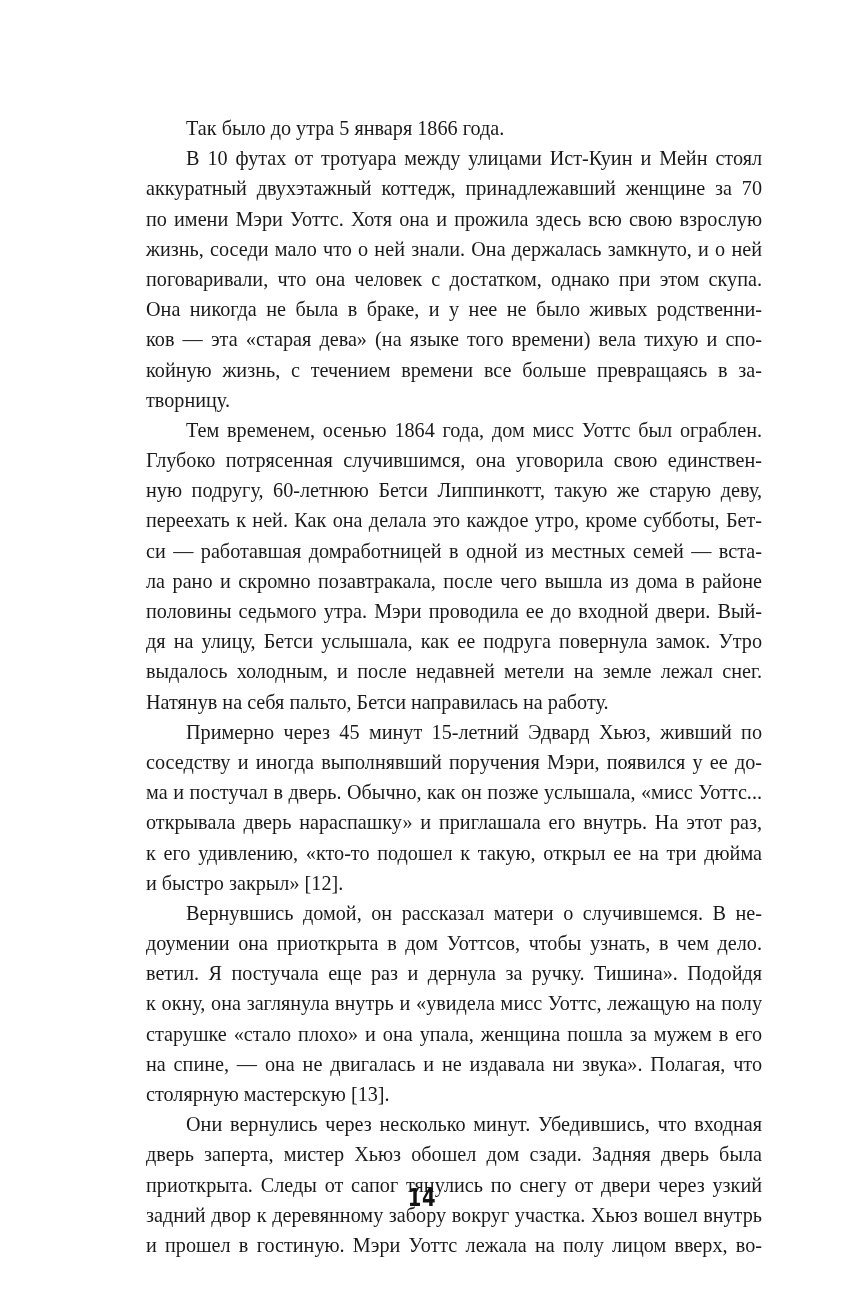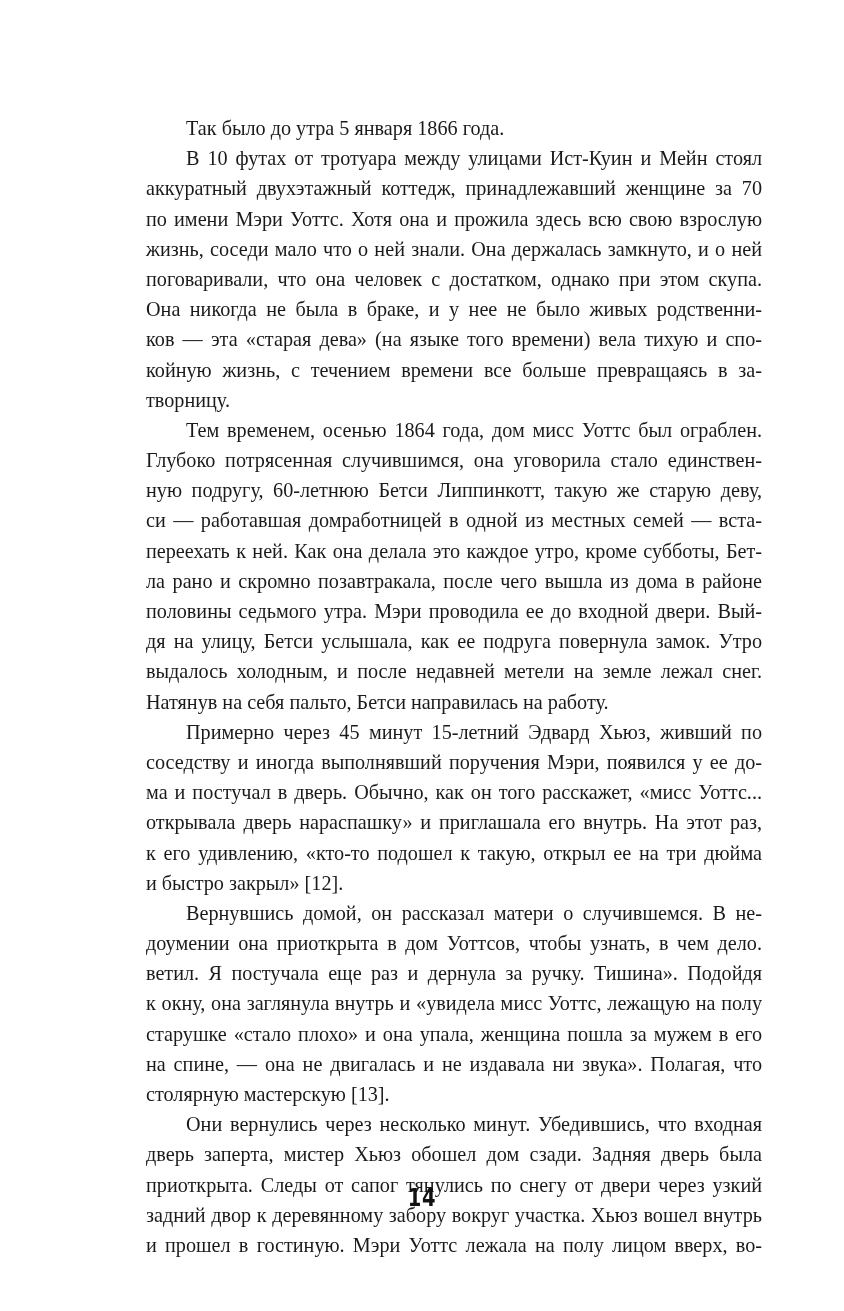--- a/index.html
+++ b/index.html
@@ -70,33 +70,33 @@
     <span class="line">аккуратный двухэтажный коттедж, принадлежавший женщине за 70</span>
     <span class="line">по имени Мэри Уоттс. Хотя она и прожила здесь всю свою взрослую</span>
     <span class="line">жизнь, соседи мало что о ней знали. Она держалась замкнуто, и о ней</span>
     <span class="line">поговаривали, что она человек с достатком, однако при этом скупа.</span>
     <span class="line">Она никогда не была в браке, и у нее не было живых родственни-</span>
     <span class="line">ков — эта «старая дева» (на языке того времени) вела тихую и спо-</span>
     <span class="line">койную жизнь, с течением времени все больше превращаясь в за-</span>
     <span class="line last">творницу.</span>
 
     <span class="line indent">Тем временем, осенью 1864 года, дом мисс Уоттс был ограблен.</span>
-    <span class="line">Глубоко потрясенная случившимся, она уговорила стало единствен-</span>
+    <span class="line">Глубоко потрясенная случившимся, она уговорила свою единствен-</span>
     <span class="line">ную подругу, 60-летнюю Бетси Липпинкотт, такую же старую деву,</span>
+    <span class="line">переехать к ней. Как она делала это каждое утро, кроме субботы, Бет-</span>
     <span class="line">си — работавшая домработницей в одной из местных семей — вста-</span>
-    <span class="line">переехать к ней. Как она делала это каждое утро, кроме субботы, Бет-</span>
     <span class="line">ла рано и скромно позавтракала, после чего вышла из дома в районе</span>
     <span class="line">половины седьмого утра. Мэри проводила ее до входной двери. Вый-</span>
     <span class="line">дя на улицу, Бетси услышала, как ее подруга повернула замок. Утро</span>
     <span class="line">выдалось холодным, и после недавней метели на земле лежал снег.</span>
     <span class="line last">Натянув на себя пальто, Бетси направилась на работу.</span>
 
     <span class="line indent">Примерно через 45 минут 15-летний Эдвард Хьюз, живший по</span>
     <span class="line">соседству и иногда выполнявший поручения Мэри, появился у ее до-</span>
-    <span class="line">ма и постучал в дверь. Обычно, как он того расскажет, «мисс Уоттс...</span>
+    <span class="line">ма и постучал в дверь. Обычно, как он позже услышала, «мисс Уоттс...</span>
     <span class="line">открывала дверь нараспашку» и приглашала его внутрь. На этот раз,</span>
     <span class="line">к его удивлению, «кто-то подошел к такую, открыл ее на три дюйма</span>
     <span class="line last">и быстро закрыл» [12].</span>
 
     <span class="line indent">Вернувшись домой, он рассказал матери о случившемся. В не-</span>
     <span class="line">доумении она приоткрыта в дом Уоттсов, чтобы узнать, в чем дело.</span>
     <span class="line">ветил. Я постучала еще раз и дернула за ручку. Тишина». Подойдя</span>
     <span class="line">к окну, она заглянула внутрь и «увидела мисс Уоттс, лежащую на полу</span>
     <span class="line">старушке «стало плохо» и она упала, женщина пошла за мужем в его</span>
     <span class="line">на спине, — она не двигалась и не издавала ни звука». Полагая, что</span>

